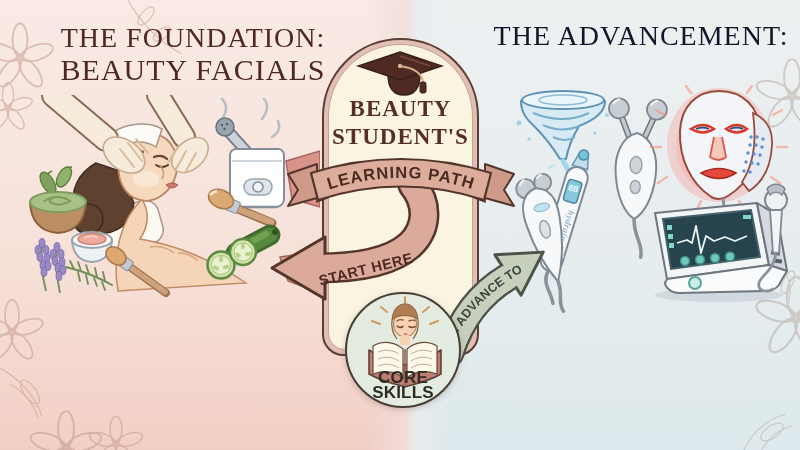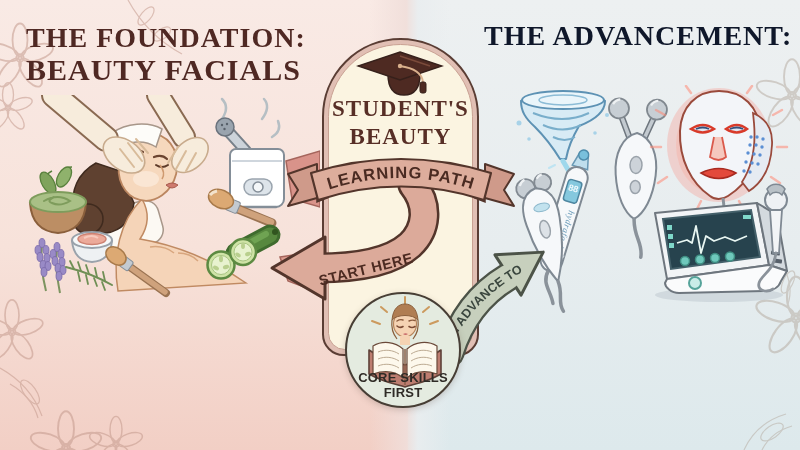--- a/index.html
+++ b/index.html
@@ -4,41 +4,41 @@
 <style>
   html,body{margin:0;padding:0;background:#777;}
   .canvas{position:relative;width:800px;height:450px;overflow:hidden;font-family:"Liberation Sans",sans-serif;}
   .bg-left{position:absolute;left:0;top:0;width:408px;height:450px;
     background:linear-gradient(180deg,#f9eae5 0%,#f7e2da 55%,#f2cfc5 100%);}
   .bg-right{position:absolute;left:408px;top:0;width:392px;height:450px;
     background:linear-gradient(180deg,#edf0f1 0%,#e7edef 55%,#dde9ec 100%);}
   .bg-blend{position:absolute;left:370px;top:0;width:80px;height:450px;
     background:linear-gradient(90deg,rgba(247,226,218,0) 0%,rgba(240,222,218,.9) 45%,rgba(233,237,239,.9) 60%,rgba(233,238,240,0) 100%);}
   .decor{position:absolute;left:0;top:0;}
-  .panel-title{position:absolute;text-align:left;font-family:"Liberation Serif",serif;font-weight:700;}
+  .panel-title{position:absolute;text-align:center;font-family:"Liberation Serif",serif;font-weight:400;}
   .panel-title .t1{font-size:28px;line-height:31px;letter-spacing:1px;}
   .panel-title .t2{font-size:30px;line-height:33px;letter-spacing:1px;}
   .title-left{left:26px;top:22px;width:334px;color:#4f2823;}
   .title-right{left:484px;top:20px;width:314px;color:#0f172a;}
   .illo{position:absolute;}
   .capsule{position:absolute;left:322px;top:38px;width:157px;height:318px;background:#e1bfb4;
     border:2px solid #5a3d34;border-radius:80px 80px 22px 22px;box-sizing:border-box;}
   .capsule-inner{position:absolute;inset:4px;background:#fbf4e1;border:1px solid #c9a193;border-radius:74px 74px 17px 17px;}
   .gradcap{position:absolute;left:356px;top:50px;}
   .center-header{position:absolute;left:322px;top:95px;width:157px;text-align:center;
     font-family:"Liberation Serif",serif;font-weight:700;color:#572e26;font-size:23px;line-height:28px;letter-spacing:1px;}
   .ribbon,.jarrow,.garrow{position:absolute;}
   .ribbon{left:283px;top:140px;}
   .jarrow{left:255px;top:175px;}
   .garrow{left:430px;top:225px;}
   .badge{position:absolute;left:345px;top:292px;width:116px;height:116px;border-radius:50%;
     background:#e4ebe0;border:2.5px solid #473e35;box-sizing:border-box;box-shadow:0 2px 6px rgba(90,70,60,.25);}
   .badge svg{position:absolute;left:0;top:0;}
   .badge-label{position:absolute;left:0;right:0;top:76px;text-align:center;
-    font-weight:700;font-size:13px;line-height:15px;color:#2f2b26;letter-spacing:.2px;}
+    font-weight:700;font-size:17px;line-height:15px;color:#2f2b26;letter-spacing:.2px;}
 </style>
 </head>
 <body>
 
 <div class="canvas">
 
   <div class="bg-left"></div>
   <div class="bg-right"></div>
   <div class="bg-blend"></div>
 
@@ -312,22 +312,22 @@
   <svg class="gradcap" width="88" height="50" viewBox="0 0 88 50">
     <path d="M32,24 L64,24 C64,38 58,45 48,45 C38,45 32,38 32,24 Z" fill="#4e2a22" stroke="#36201b" stroke-width="1.5"></path>
     <polygon points="44,2 86,16 44,30 2,16" fill="#4e2a22" stroke="#36201b" stroke-width="1.5"></polygon>
     <path d="M44,6 L74,16" stroke="#7a4a3a" stroke-width="1.5" fill="none"></path>
     <circle cx="44" cy="16" r="2.2" fill="#d9b08c"></circle>
     <path d="M44,16 C58,18 66,24 67,32" stroke="#d9b08c" stroke-width="1.8" fill="none"></path>
     <rect x="64" y="32" width="6" height="11" rx="2" fill="#4e2a22" stroke="#36201b"></rect>
   </svg>
 
   <div class="center-header">
+    <div>BEAUTY</div>
     <div>STUDENT'S</div>
-    <div>BEAUTY</div>
   </div>
 
   <svg class="jarrow" width="190" height="130" viewBox="0 0 190 130">
     <path d="M62,93 C100,93 135,88 155,70 C172,54 174,30 158,10" fill="none" stroke="#53352b" stroke-width="31" stroke-linecap="round"></path>
     <polygon points="17,93 70,62 70,124" fill="#dcaa9a" stroke="#53352b" stroke-width="3" stroke-linejoin="round"></polygon>
     <path d="M62,93 C100,93 135,88 155,70 C172,54 174,30 158,10" fill="none" stroke="#dcaa9a" stroke-width="26" stroke-linecap="round"></path>
     <polygon points="22,93 66,67.5 66,118.5" fill="#dcaa9a"></polygon>
     <text x="112" y="99" transform="rotate(-14 112 99)" text-anchor="middle" font-family="Liberation Sans, sans-serif" font-size="14.5" font-weight="600" letter-spacing=".5" fill="#4c2a21">START HERE</text>
   </svg>
 
@@ -371,17 +371,16 @@
       <g>
         <path d="M22,56 C36,66 48,68 58,71 C68,68 80,66 94,56 L94,80 C80,88 68,90 58,93 C48,90 36,88 22,80 Z" fill="#bd7d70" stroke="#5d4037" stroke-width="1.6" stroke-linejoin="round"></path>
         <path d="M26,52 C36,46 48,48 56,55 L56,84 C48,77 38,76 26,80 Z" fill="#fdf8ec" stroke="#6b4a3a" stroke-width="1.2"></path>
         <path d="M90,52 C80,46 68,48 60,55 L60,84 C68,77 78,76 90,80 Z" fill="#fdf8ec" stroke="#6b4a3a" stroke-width="1.2"></path>
         <path d="M31,58 C38,55 46,56 52,60 M31,65 C38,62 46,63 52,67 M31,72 C38,69 46,70 52,74 M85,58 C78,55 70,56 64,60 M85,65 C78,62 70,63 64,67 M85,72 C78,69 70,70 64,74" stroke="#bcaa92" stroke-width="1" fill="none"></path>
         <path d="M58,55 V91" stroke="#8a5f4a" stroke-width="1.5"></path>
       </g>
     </svg>
     <div class="badge-label">
       <div>CORE SKILLS</div>
-      <div>FIRST</div>
     </div>
   </div>
 
 </div>
 
 </body></html>

